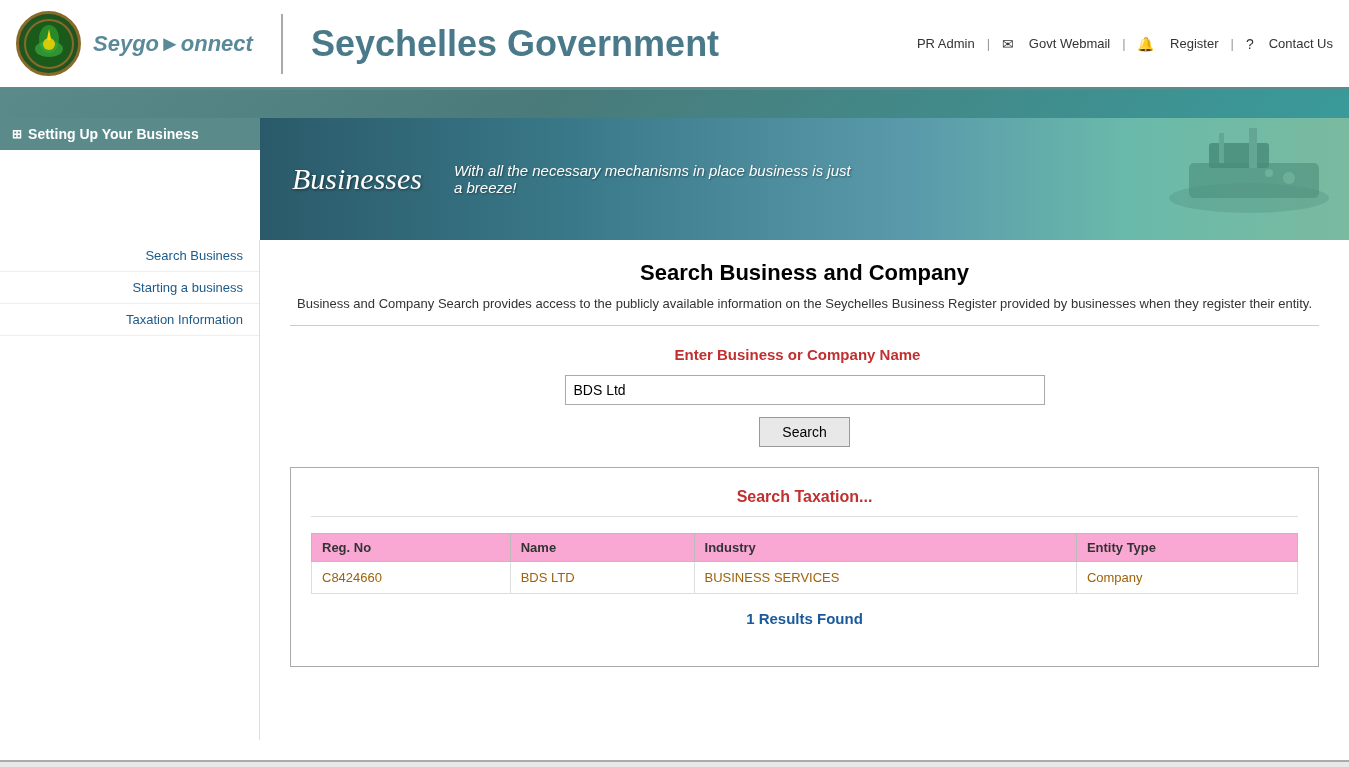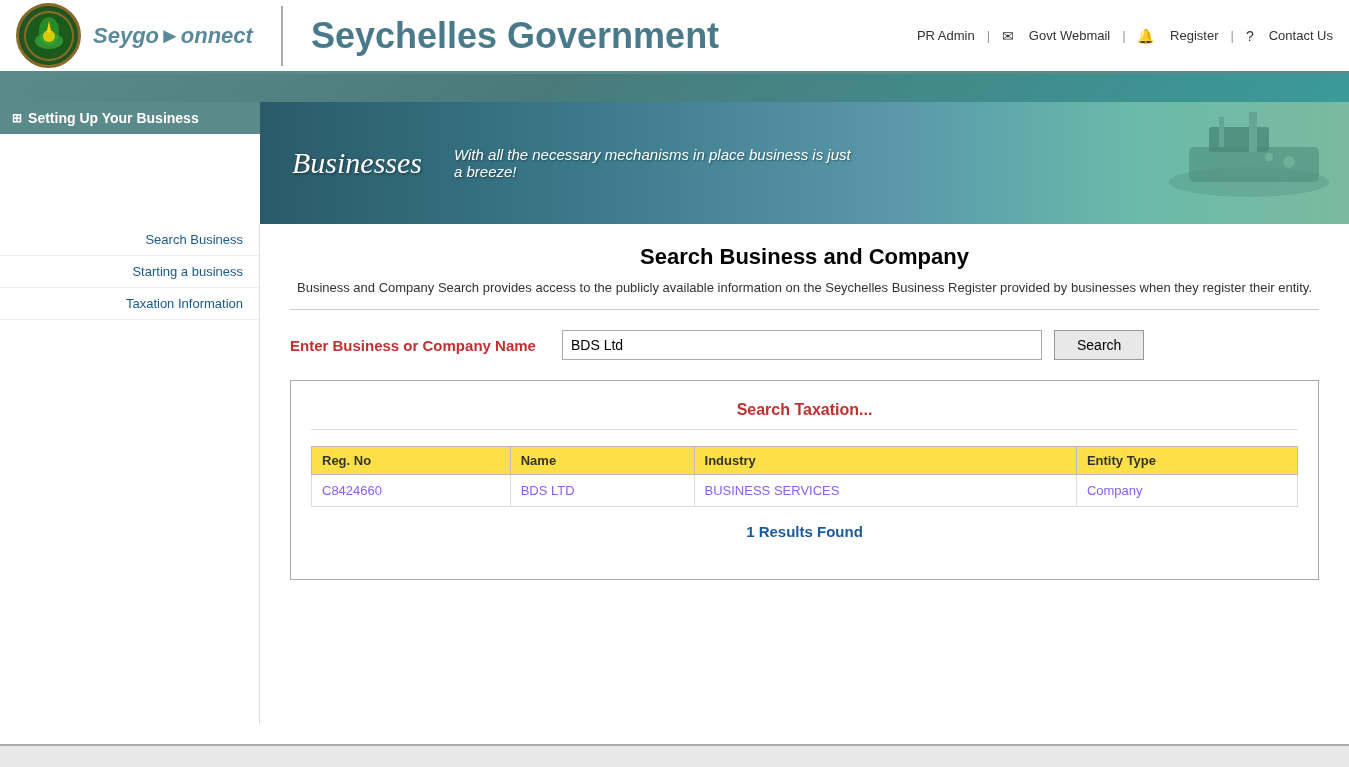--- a/index.html
+++ b/index.html
@@ -5,21 +5,21 @@
     * { margin: 0; padding: 0; box-sizing: border-box; }
     body { font-family: Arial, sans-serif; font-size: 13px; background: #fff; width: 1349px; }
 
     
     #header {
       background: #fff;
       border-bottom: 3px solid #5a8a8a;
       display: flex;
       align-items: center;
       padding: 8px 16px;
-      height: 74px;
+      height: 90px;
     }
     #logo-area {
       display: flex;
       align-items: center;
       gap: 12px;
       flex: 1;
     }
     #logo-emblem {
       width: 65px;
       height: 65px;
@@ -128,20 +128,21 @@
       border-bottom: 1px solid #ccc;
       padding-bottom: 14px;
     }
 
     
     #search-form-row {
       display: flex;
       align-items: center;
       margin-bottom: 20px;
       gap: 12px;
+      flex-direction: column;
     }
     #search-label {
       color: #c03030;
       font-weight: bold;
       font-size: 15px;
       min-width: 260px;
     }
     #search-button {
       padding: 6px 22px;
       font-size: 14px;
@@ -165,35 +166,35 @@
       margin-bottom: 16px;
       border-bottom: 1px solid #ddd;
       padding-bottom: 10px;
     }
     #results-table {
       width: 100%;
       border-collapse: collapse;
       margin-bottom: 16px;
     }
     #results-table th {
-      background: #fde047;
+      background: #f9a8d4;
       border: 1px solid #bbb;
       padding: 6px 10px;
       text-align: left;
       font-weight: bold;
       font-size: 13px;
       color: #333;
     }
     #results-table td {
       border: 1px solid #ddd;
       padding: 8px 10px;
       font-size: 13px;
     }
     .result-link {
-      color: #8b5cf6;
+      color: #a16207;
       text-decoration: none;
     }
     #results-count {
       color: #1a5a9a;
       font-weight: bold;
       font-size: 15px;
       text-align: center;
       margin-top: 16px;
     }
 

